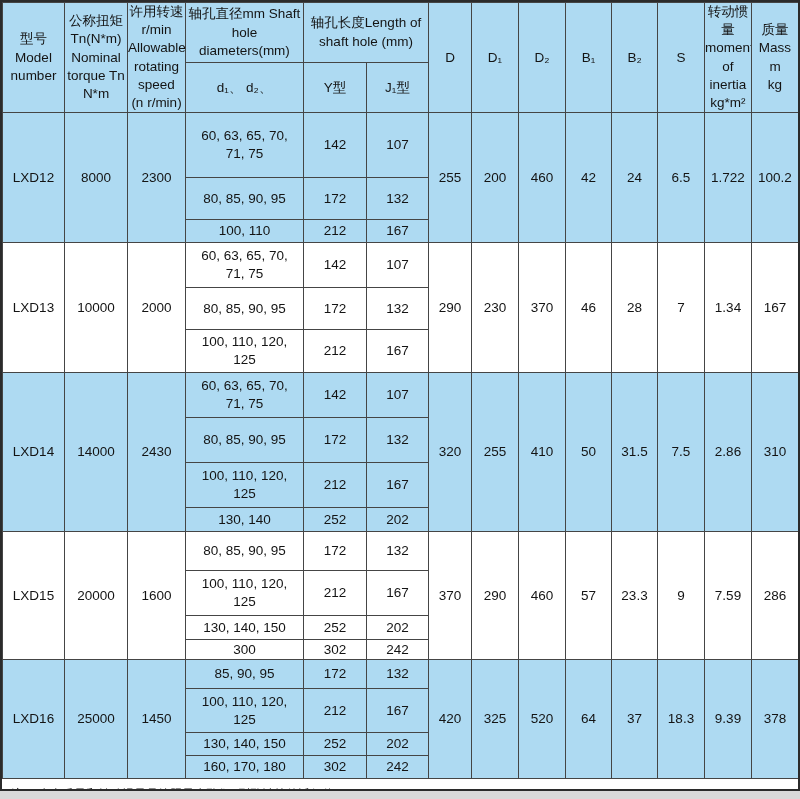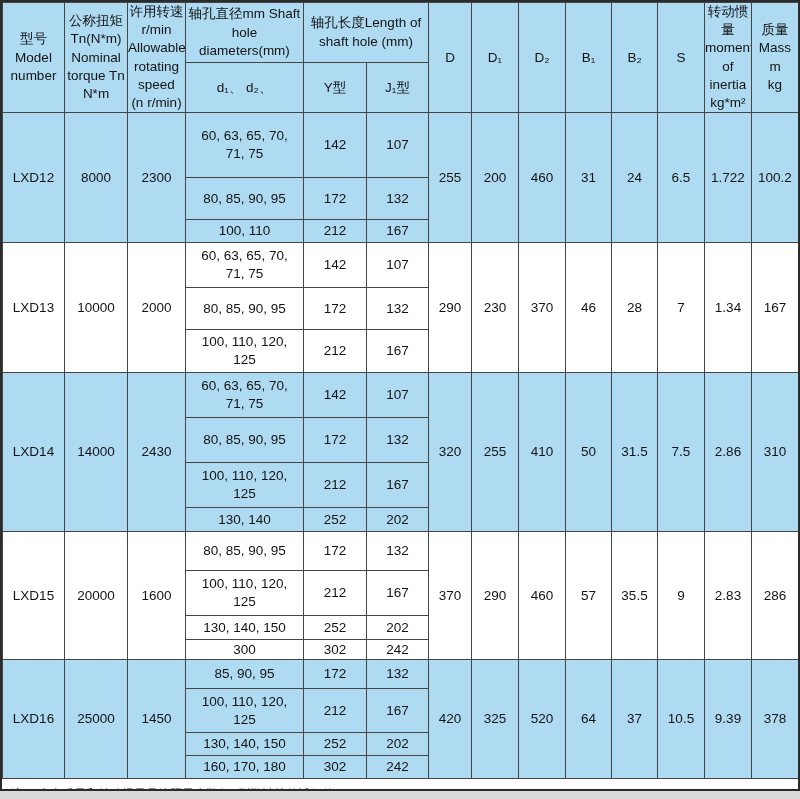--- a/index.html
+++ b/index.html
@@ -116,21 +116,21 @@
         <td rowspan="3">LXD12</td>
         <td rowspan="3">8000</td>
         <td rowspan="3">2300</td>
         <td class="d-col">60, 63, 65, 70,
 71, 75</td>
         <td>142</td>
         <td>107</td>
         <td rowspan="3">255</td>
         <td rowspan="3">200</td>
         <td rowspan="3">460</td>
-        <td rowspan="3">31</td>
+        <td rowspan="3">42</td>
         <td rowspan="3">24</td>
         <td rowspan="3">6.5</td>
         <td rowspan="3">1.722</td>
         <td rowspan="3">100.2</td>
       </tr>
       <tr style="height:42px">
         <td class="d-col">80, 85, 90, 95</td>
         <td>172</td>
         <td>132</td>
       </tr>
@@ -213,23 +213,23 @@
         <td rowspan="4">LXD15</td>
         <td rowspan="4">20000</td>
         <td rowspan="4">1600</td>
         <td class="d-col">80, 85, 90, 95</td>
         <td>172</td>
         <td>132</td>
         <td rowspan="4">370</td>
         <td rowspan="4">290</td>
         <td rowspan="4">460</td>
         <td rowspan="4">57</td>
-        <td rowspan="4">35.5</td>
+        <td rowspan="4">23.3</td>
         <td rowspan="4">9</td>
-        <td rowspan="4">2.83</td>
+        <td rowspan="4">7.59</td>
         <td rowspan="4">286</td>
       </tr>
       <tr style="height:45px">
         <td class="d-col">100, 110, 120,
 125</td>
         <td>212</td>
         <td>167</td>
       </tr>
       <tr style="height:24px">
         <td class="d-col">130, 140, 150</td>
@@ -249,21 +249,21 @@
         <td rowspan="4">25000</td>
         <td rowspan="4">1450</td>
         <td class="d-col">85, 90, 95</td>
         <td>172</td>
         <td>132</td>
         <td rowspan="4">420</td>
         <td rowspan="4">325</td>
         <td rowspan="4">520</td>
         <td rowspan="4">64</td>
         <td rowspan="4">37</td>
-        <td rowspan="4">10.5</td>
+        <td rowspan="4">18.3</td>
         <td rowspan="4">9.39</td>
         <td rowspan="4">378</td>
       </tr>
       <tr style="height:44px">
         <td class="d-col">100, 110, 120,
 125</td>
         <td>212</td>
         <td>167</td>
       </tr>
       <tr style="height:23px">

